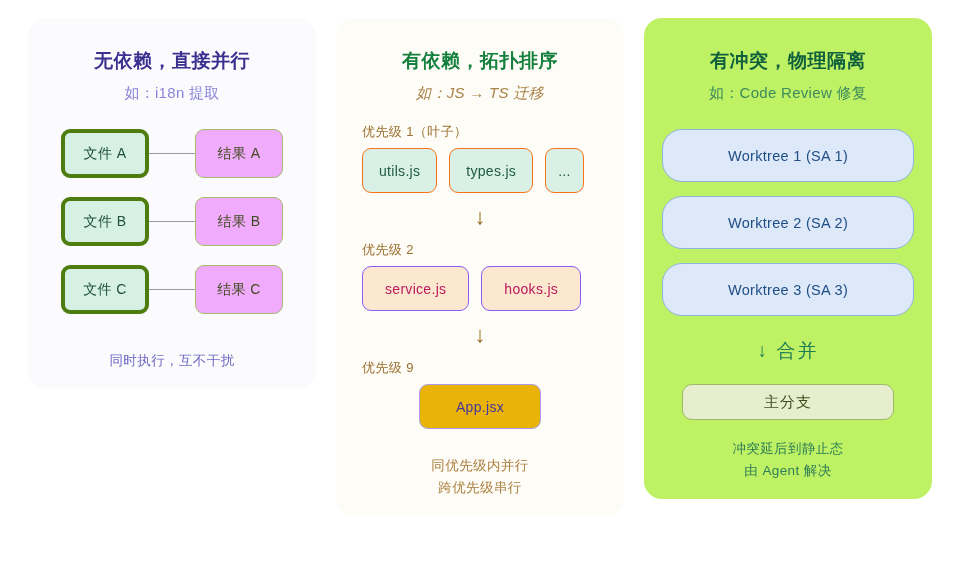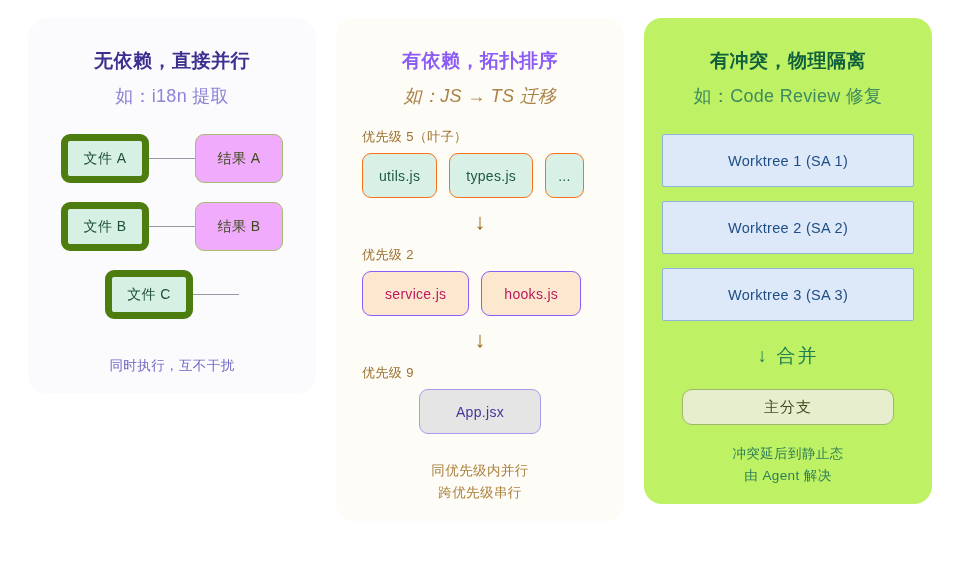--- a/index.html
+++ b/index.html
@@ -42,25 +42,25 @@
   .panel-3 { background: #bef264; }
 
   .panel-title {
     font-size: 19px;
     font-weight: bold;
     letter-spacing: 0.5px;
     margin-top: 12px;
     text-align: center;
   }
   .panel-1 .panel-title { color: #3b2f8f; }
-  .panel-2 .panel-title { color: #8b5cf6; }
+  .panel-2 .panel-title { color: #15803d; }
   .panel-3 .panel-title { color: #11603d; }
 
   .panel-sub {
-    font-size: 18px;
+    font-size: 15px;
     margin-top: 10px;
     text-align: center;
     letter-spacing: 0.3px;
   }
   .panel-1 .panel-sub { color: #8b84d8; }
   .panel-2 .panel-sub { color: #a98246; font-style: italic; }
   .panel-3 .panel-sub { color: #3f8a5e; }
 
   
   .pairs {
@@ -83,21 +83,21 @@
     display: flex;
     align-items: center;
     justify-content: center;
     font-size: 14px;
     letter-spacing: 0.4px;
   }
   .node-file {
     width: 88px;
     height: 49px;
     background: #d6f0e4;
-    border: 7px solid #4d7c0f;
+    border: 4px solid #4d7c0f;
     color: #1f4f3a;
   }
   .node-result {
     width: 88px;
     height: 49px;
     background: #f0abfc;
     border: 1px solid #a8bc70;
     color: #3f4a1e;
   }
   .connector {
@@ -156,21 +156,21 @@
     color: #1f5a43;
   }
   .chip-green.narrow { padding: 0 12px; min-width: 22px; }
   .chip-orange {
     background: #fbe8cf;
     border: 1px solid #8b5cf6;
     color: #be185d;
     padding: 0 22px;
   }
   .chip-purple {
-    background: #e5e5e5;
+    background: #eab308;
     border: 1px solid #a99cea;
     color: #45369c;
     padding: 0 36px;
   }
   .down-arrow {
     font-size: 22px;
     color: #9a6a22;
     line-height: 1;
     margin: 13px 0 13px 0;
     text-align: center;
@@ -183,21 +183,21 @@
     width: 100%;
     display: flex;
     flex-direction: column;
     gap: 14px;
     align-items: center;
   }
   .worktree {
     box-sizing: border-box;
     width: 100%;
     height: 53px;
-    border-radius: 2px;
+    border-radius: 20px;
     background: #dde8f8;
     border: 1px solid #8fb3dd;
     color: #1f4e86;
     display: flex;
     align-items: center;
     justify-content: center;
     font-size: 14.5px;
     letter-spacing: 0.3px;
   }
   .merge-line {
@@ -243,35 +243,36 @@
 
       <div class="pair-row">
         <div class="node node-file">文件 B</div>
         <div class="connector"></div>
         <div class="node node-result">结果 B</div>
       </div>
 
       <div class="pair-row">
         <div class="node node-file">文件 C</div>
         <div class="connector"></div>
+        <div class="node node-result">结果 C</div>
       </div>
 
     </div>
 
     <div class="panel-footnote">同时执行，互不干扰</div>
   </div>
 
   <div class="panel panel-2">
     <div class="panel-title">有依赖，拓扑排序</div>
     <div class="panel-sub">如：JS → TS 迁移</div>
 
     <div class="levels">
 
       <div class="level-block">
-        <div class="level-label">优先级 5（叶子）</div>
+        <div class="level-label">优先级 1（叶子）</div>
         <div class="level-nodes">
           <div class="chip chip-green">utils.js</div>
           <div class="chip chip-green">types.js</div>
           <div class="chip chip-green narrow">...</div>
         </div>
       </div>
 
       <div class="down-arrow">↓</div>
 
       <div class="level-block">

